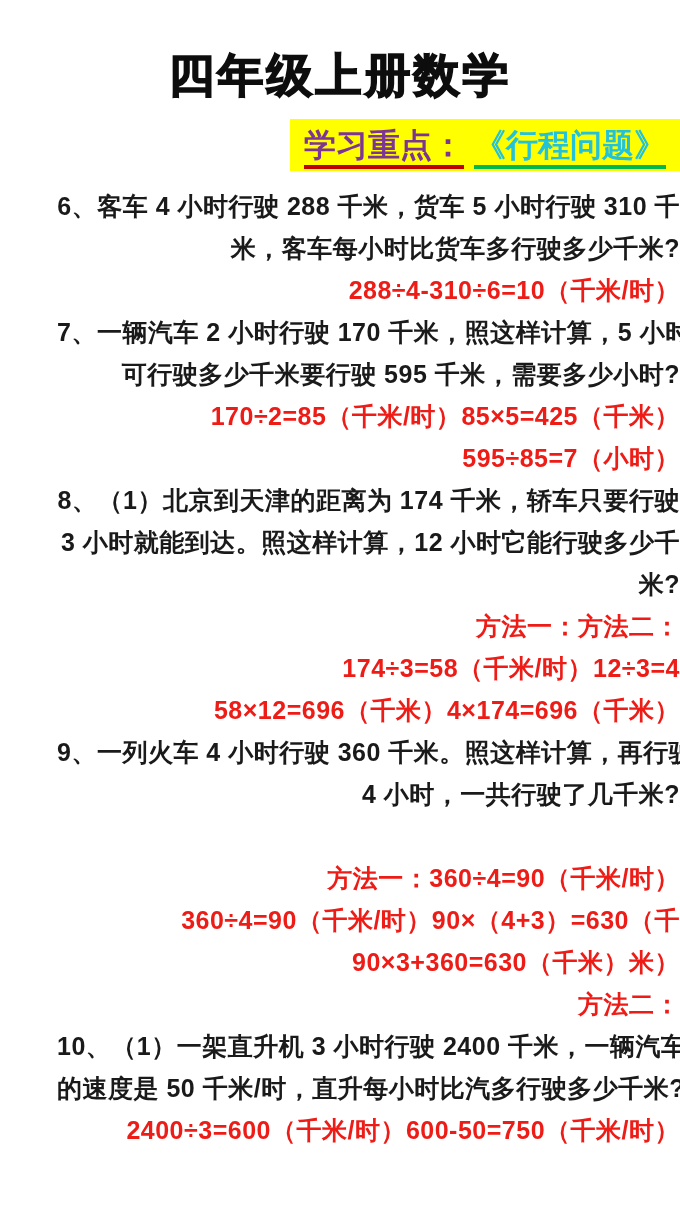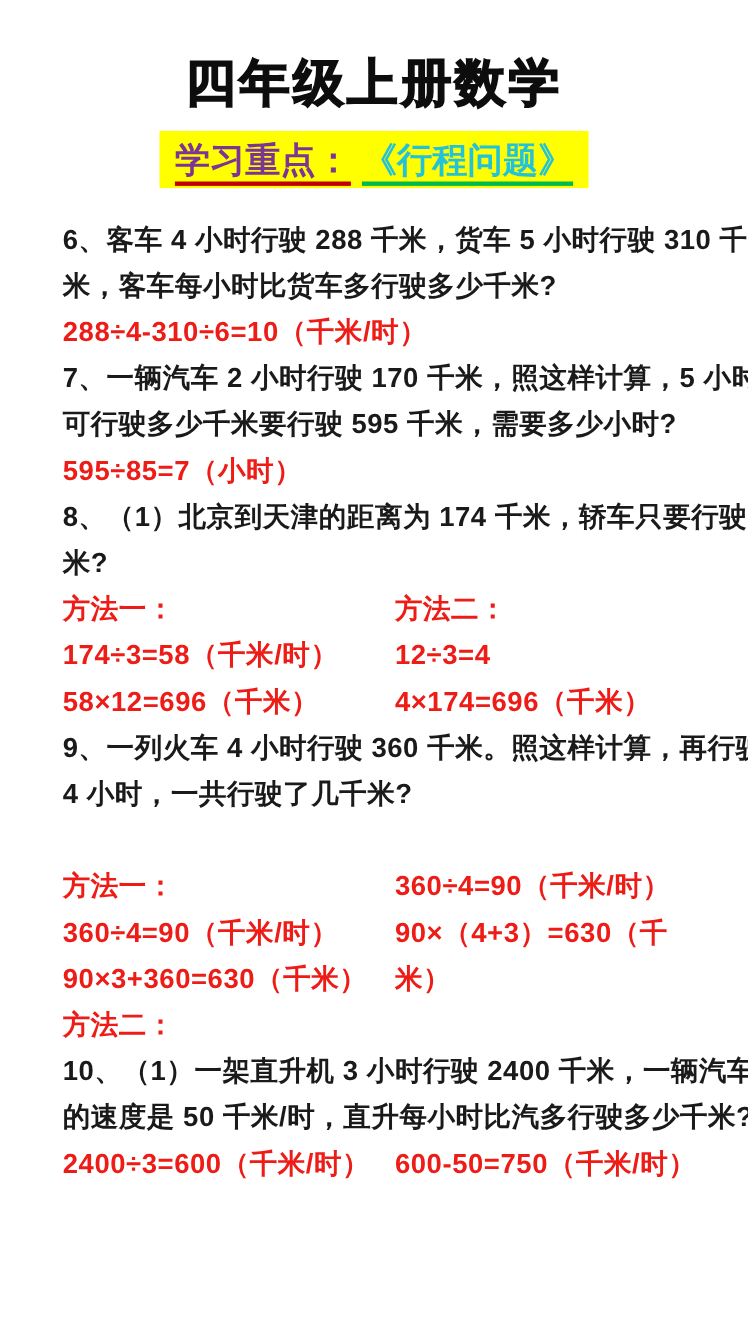--- a/index.html
+++ b/index.html
@@ -25,21 +25,21 @@
     margin-top: 50px;
     text-align: center;
     font-size: 46px;
     line-height: 1.12;
     font-weight: 900;
     letter-spacing: 3px;
     color: #0d0d0d;
     -webkit-text-stroke: 1.5px #0d0d0d;
   }
   .banner-wrap {
-    text-align: center;
+    text-align: right;
     margin-top: 17px;
   }
   .focus-banner {
     display: inline-block;
     background: var(--highlight-yellow);
     padding: 5px 14px 3px 14px;
     font-size: 32px;
     font-weight: 800;
     white-space: pre;
   }
@@ -48,23 +48,23 @@
     border-bottom: 4px solid var(--label-underline-red);
     padding-bottom: 2px;
     margin-right: 10px;
   }
   .focus-topic {
     color: var(--focus-topic-cyan);
     border-bottom: 4px solid var(--topic-underline-green);
     padding-bottom: 2px;
   }
   .content {
-    margin-top: 26px;
+    margin-top: 14px;
     padding-left: 57px;
-    padding-right: 24px;
+    text-align: right;
   }
   .ln {
     height: 42px;
     line-height: 42px;
     font-size: 25px;
     font-weight: 600;
     white-space: pre;
     letter-spacing: 0.5px;
   }
   .ln .c1 { display: inline-block; min-width: 302px; vertical-align: top; }
@@ -81,22 +81,24 @@
   <div class="banner-wrap">
     <div class="focus-banner"><span class="focus-label">学习重点：</span><span class="focus-topic">《行程问题》</span></div>
   </div>
 
   <div class="content">
     <div class="ln"><span class="c1">6、客车 4 小时行驶 288 千米，货车 5 小时行驶 310 千</span></div>
     <div class="ln"><span class="c1">米，客车每小时比货车多行驶多少千米?</span></div>
     <div class="ln red"><span class="c1">288÷4-310÷6=10（千米/时）</span></div>
     <div class="ln"><span class="c1">7、一辆汽车 2 小时行驶 170 千米，照这样计算，5 小时</span></div>
     <div class="ln"><span class="c1">可行驶多少千米要行驶 595 千米，需要多少小时?</span></div>
+    <div class="ln red"><span class="c1">170÷2=85（千米/时）</span><span class="c2">85×5=425（千米）</span></div>
     <div class="ln red"><span class="c1">595÷85=7（小时）</span></div>
     <div class="ln"><span class="c1">8、（1）北京到天津的距离为 174 千米，轿车只要行驶</span></div>
+    <div class="ln"><span class="c1">3 小时就能到达。照这样计算，12 小时它能行驶多少千</span></div>
     <div class="ln"><span class="c1">米?</span></div>
     <div class="ln red"><span class="c1">方法一：</span><span class="c2">方法二：</span></div>
     <div class="ln red"><span class="c1">174÷3=58（千米/时）</span><span class="c2">12÷3=4</span></div>
     <div class="ln red"><span class="c1">58×12=696（千米）</span><span class="c2">4×174=696（千米）</span></div>
     <div class="ln"><span class="c1">9、一列火车 4 小时行驶 360 千米。照这样计算，再行驶</span></div>
     <div class="ln"><span class="c1">4 小时，一共行驶了几千米?</span></div>
     <div class="ln"><span class="c1"></span></div>
     <div class="ln red"><span class="c1">方法一：</span><span class="c2">360÷4=90（千米/时）</span></div>
     <div class="ln red"><span class="c1">360÷4=90（千米/时）</span><span class="c2">90×（4+3）=630（千</span></div>
     <div class="ln red"><span class="c1">90×3+360=630（千米）</span><span class="c2">米）</span></div>

